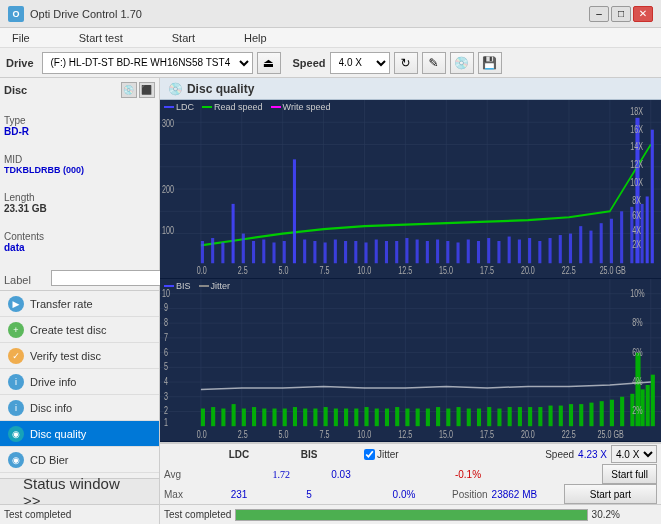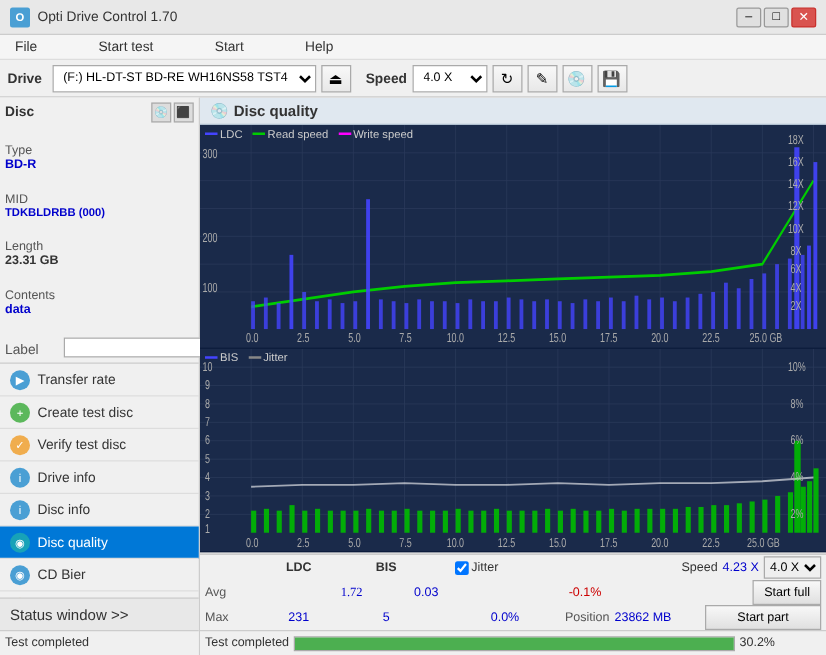--- a/index.html
+++ b/index.html
@@ -50,21 +50,21 @@
     .sidebar-menu { flex: 1; overflow-y: auto; }
     .sidebar-item { height: 26px; display: flex; align-items: center; padding: 0 8px; gap: 6px; cursor: pointer; font-size: 11px; color: #333; border-bottom: 1px solid #ddd; }
     .sidebar-item.active { background: #0078d7; color: white; }
     .sidebar-item-icon { width: 16px; height: 16px; border-radius: 50%; display: flex; align-items: center; justify-content: center; font-size: 9px; flex-shrink: 0; }
     .sidebar-item-icon.blue { background: #4a9fd4; color: white; }
     .sidebar-item-icon.green { background: #5cb85c; color: white; }
     .sidebar-item-icon.orange { background: #f0ad4e; color: white; }
     .sidebar-item-icon.cyan { background: #17a2b8; color: white; }
     
     
-    .status-window { height: 26px; display: flex; align-items: center; padding: 0 8px; background: #e8e8e8; border-top: 1px solid #ccc; cursor: pointer; font-size: 12px; color: #333; gap: 4px; }
+    .status-window { height: 26px; display: flex; align-items: center; padding: 0 23px; background: #e8e8e8; border-top: 1px solid #ccc; cursor: pointer; font-size: 15px; color: #333; gap: 4px; }
     
     
     .bottom-bar { height: 20px; background: #f0f0f0; border-top: 1px solid #ccc; display: flex; align-items: center; padding: 0 4px; gap: 4px; }
     
     
     .content-area { flex: 1; display: flex; flex-direction: column; background: #f8f8f8; overflow: hidden; }
     
     
     .content-header { background: #e0e8f0; height: 22px; display: flex; align-items: center; padding: 0 8px; gap: 4px; border-bottom: 1px solid #b0c0d0; }
     .content-header-icon { color: #4a9fd4; font-size: 12px; }

